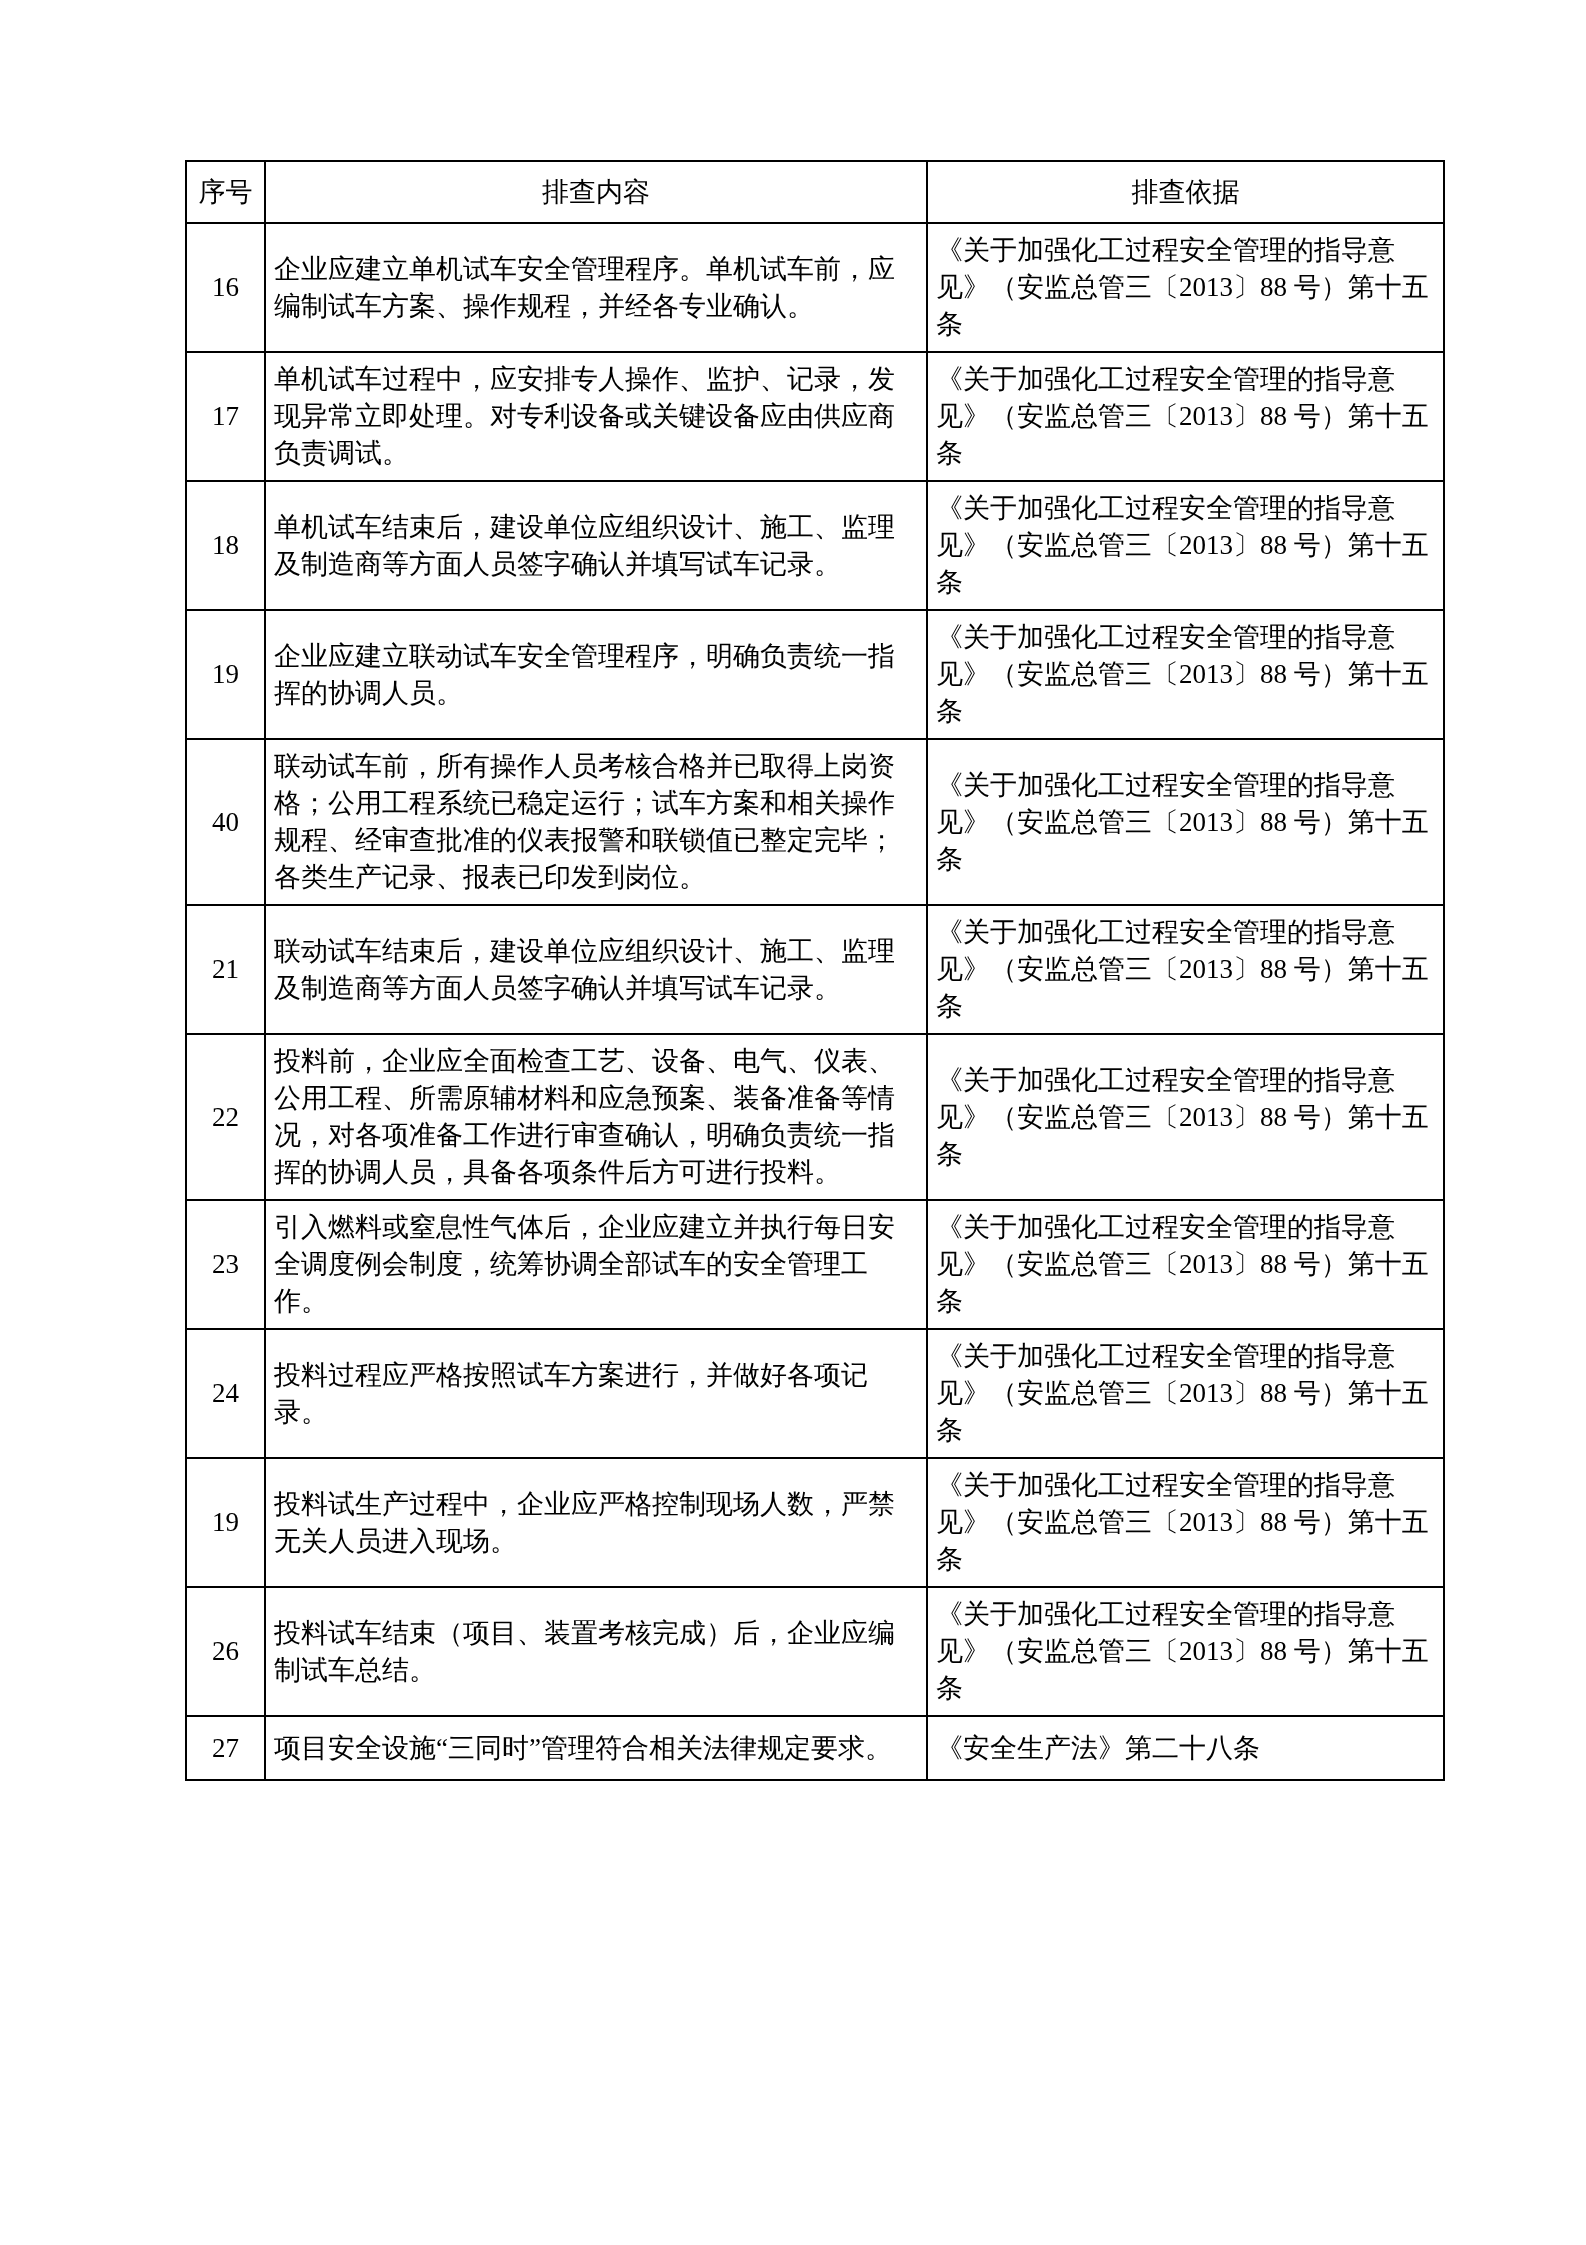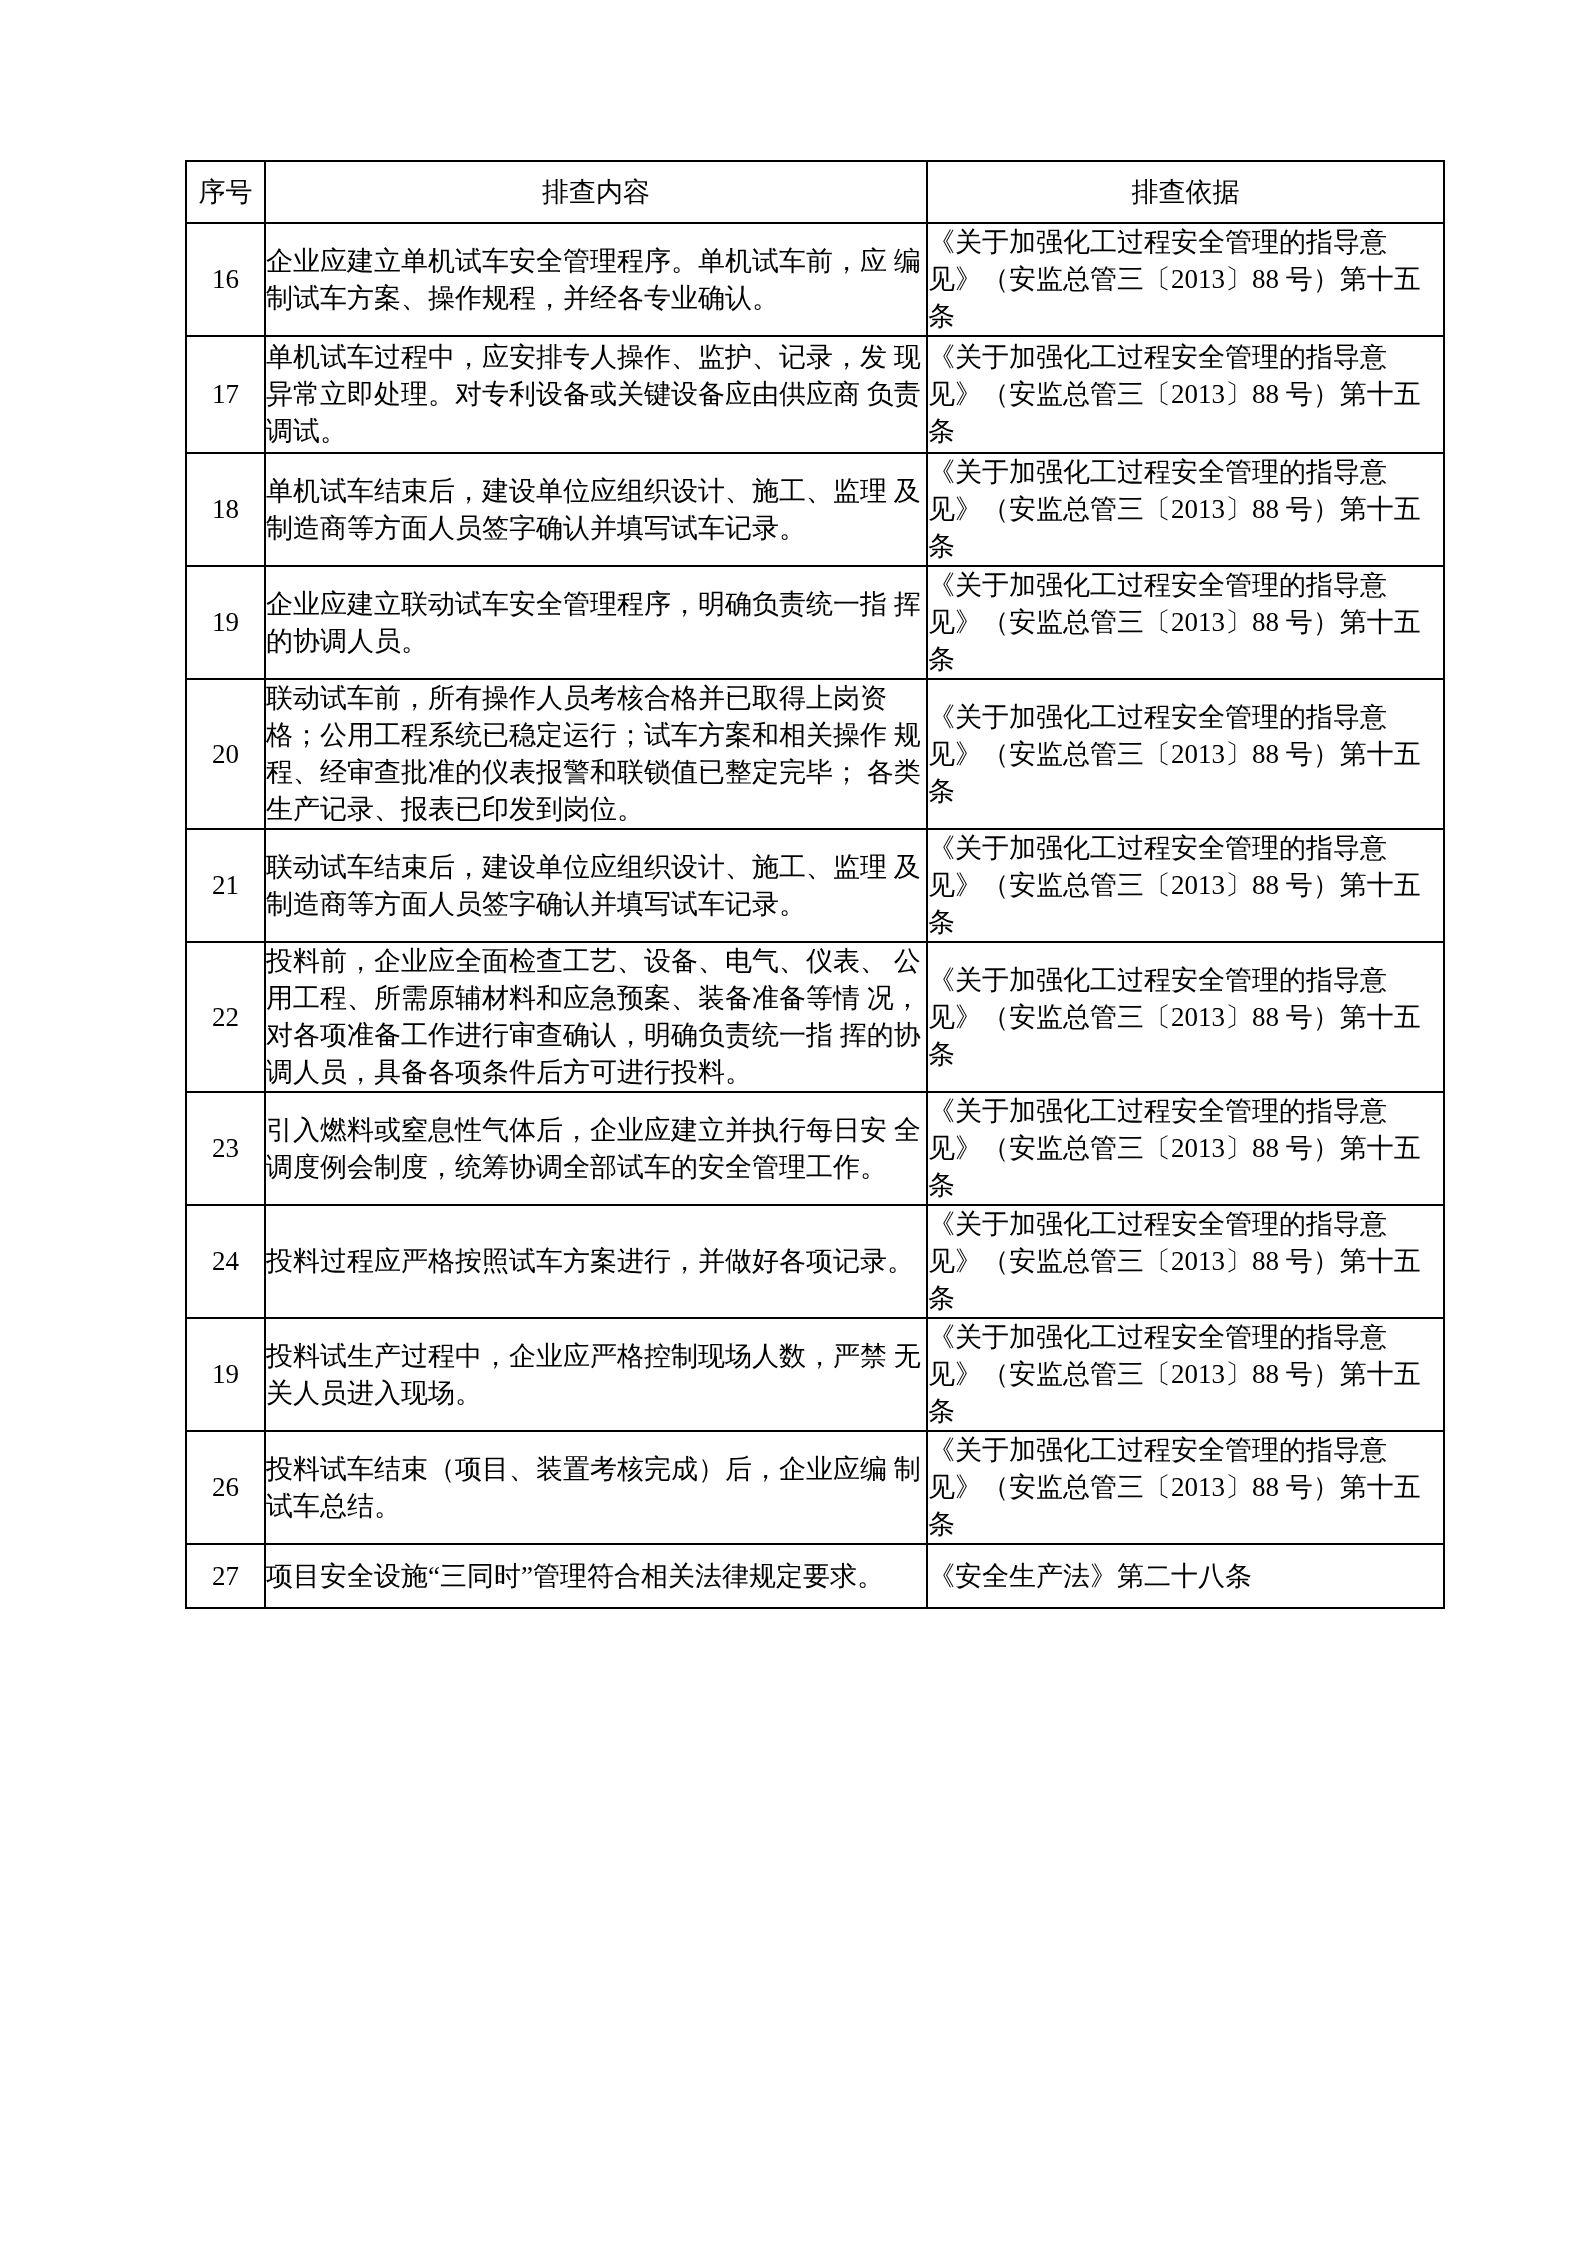--- a/index.html
+++ b/index.html
@@ -28,21 +28,21 @@
   col.c-seq     { width: 79px; }
   col.c-content { width: 662px; }
   col.c-basis   { width: 517px; }
   table.checklist th,
   table.checklist td {
     border: 2px solid #000000;
     font-size: 27px;
     line-height: 37px;
     font-weight: normal;
     vertical-align: middle;
-    padding: 0;
+    padding: 8px;
     overflow: hidden;
     word-break: break-all;
   }
   tr.header-row { height: 62px; }
   th.col-header { text-align: center; }
   td.cell-seq {
     text-align: center;
     font-family: "Liberation Serif", "DejaVu Serif", serif;
   }
   td.cell-content {
@@ -86,21 +86,21 @@
           <td class="cell-seq">18</td>
           <td class="cell-content">单机试车结束后，建设单位应组织设计、施工、监理 及制造商等方面人员签字确认并填写试车记录。</td>
           <td class="cell-basis">《关于加强化工过程安全管理的指导意 见》（安监总管三〔2013〕88 号）第十五 条</td>
         </tr>
         <tr style="height: 112px;">
           <td class="cell-seq">19</td>
           <td class="cell-content">企业应建立联动试车安全管理程序，明确负责统一指 挥的协调人员。</td>
           <td class="cell-basis">《关于加强化工过程安全管理的指导意 见》（安监总管三〔2013〕88 号）第十五 条</td>
         </tr>
         <tr style="height: 148px;">
-          <td class="cell-seq">20</td>
+          <td class="cell-seq">40</td>
           <td class="cell-content">联动试车前，所有操作人员考核合格并已取得上岗资 格；公用工程系统已稳定运行；试车方案和相关操作 规程、经审查批准的仪表报警和联锁值已整定完毕； 各类生产记录、报表已印发到岗位。</td>
           <td class="cell-basis">《关于加强化工过程安全管理的指导意 见》（安监总管三〔2013〕88 号）第十五 条</td>
         </tr>
         <tr style="height: 111px;">
           <td class="cell-seq">21</td>
           <td class="cell-content">联动试车结束后，建设单位应组织设计、施工、监理 及制造商等方面人员签字确认并填写试车记录。</td>
           <td class="cell-basis">《关于加强化工过程安全管理的指导意 见》（安监总管三〔2013〕88 号）第十五 条</td>
         </tr>
         <tr style="height: 147px;">
           <td class="cell-seq">22</td>

